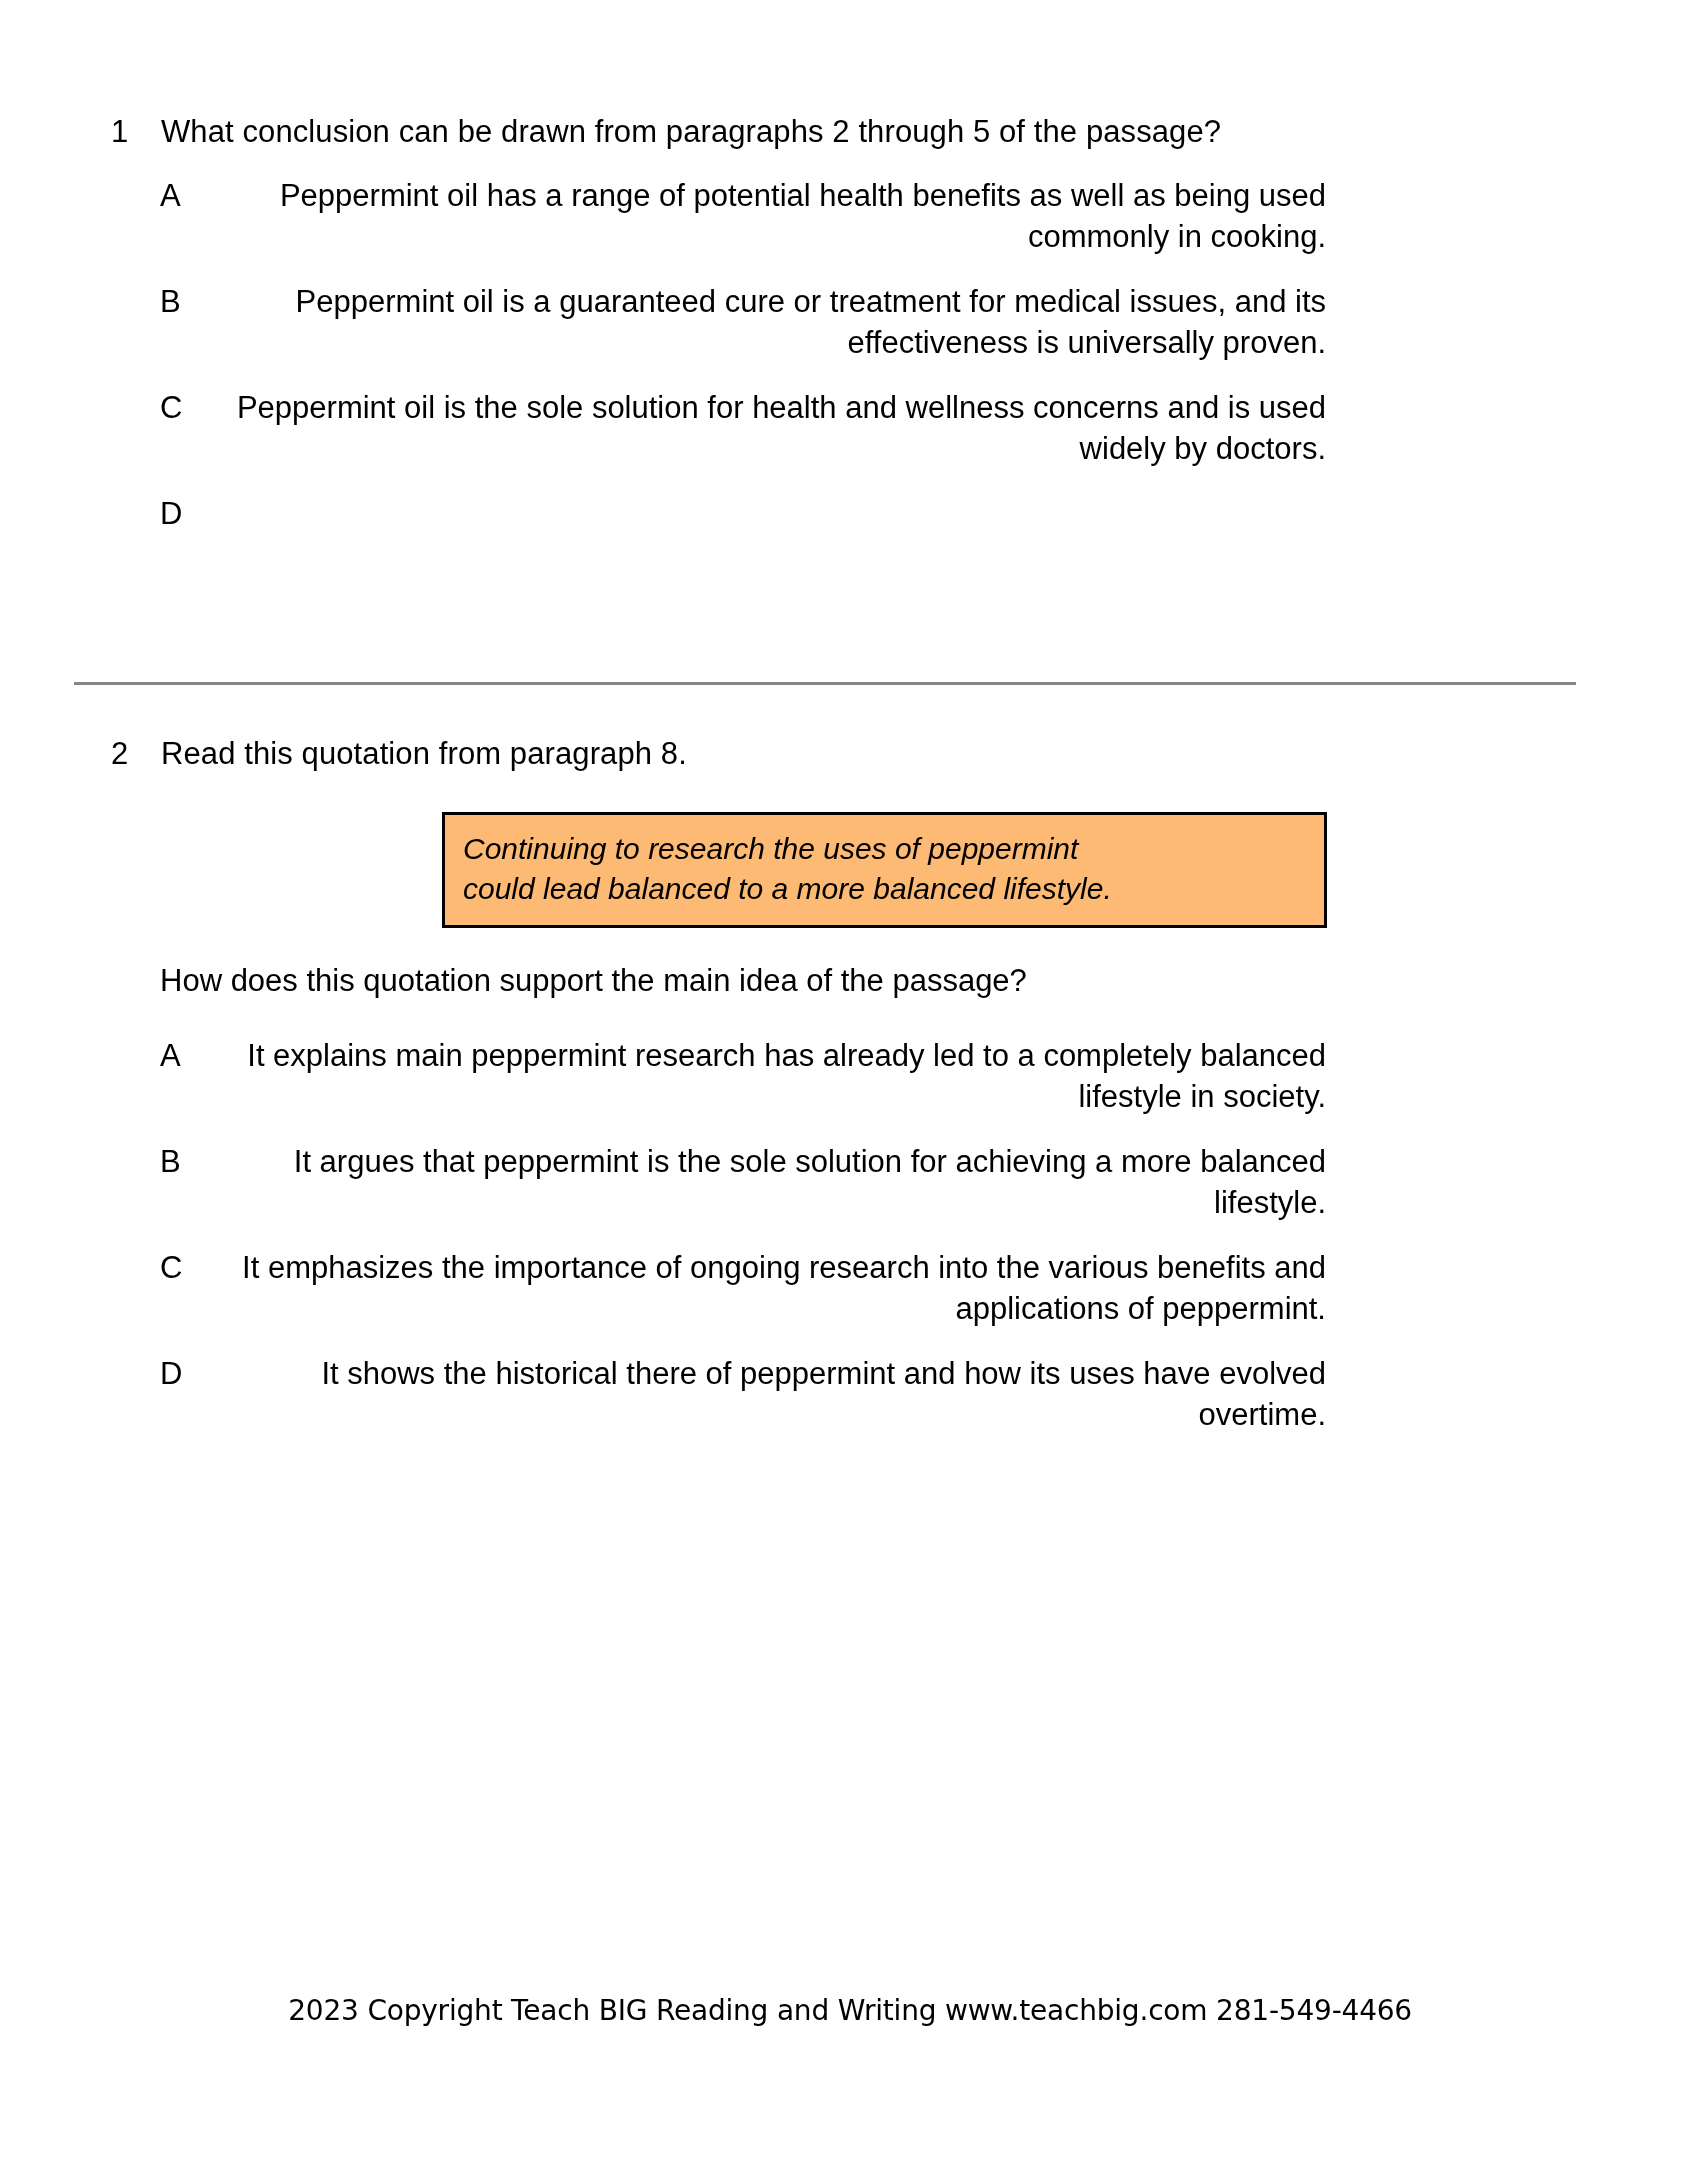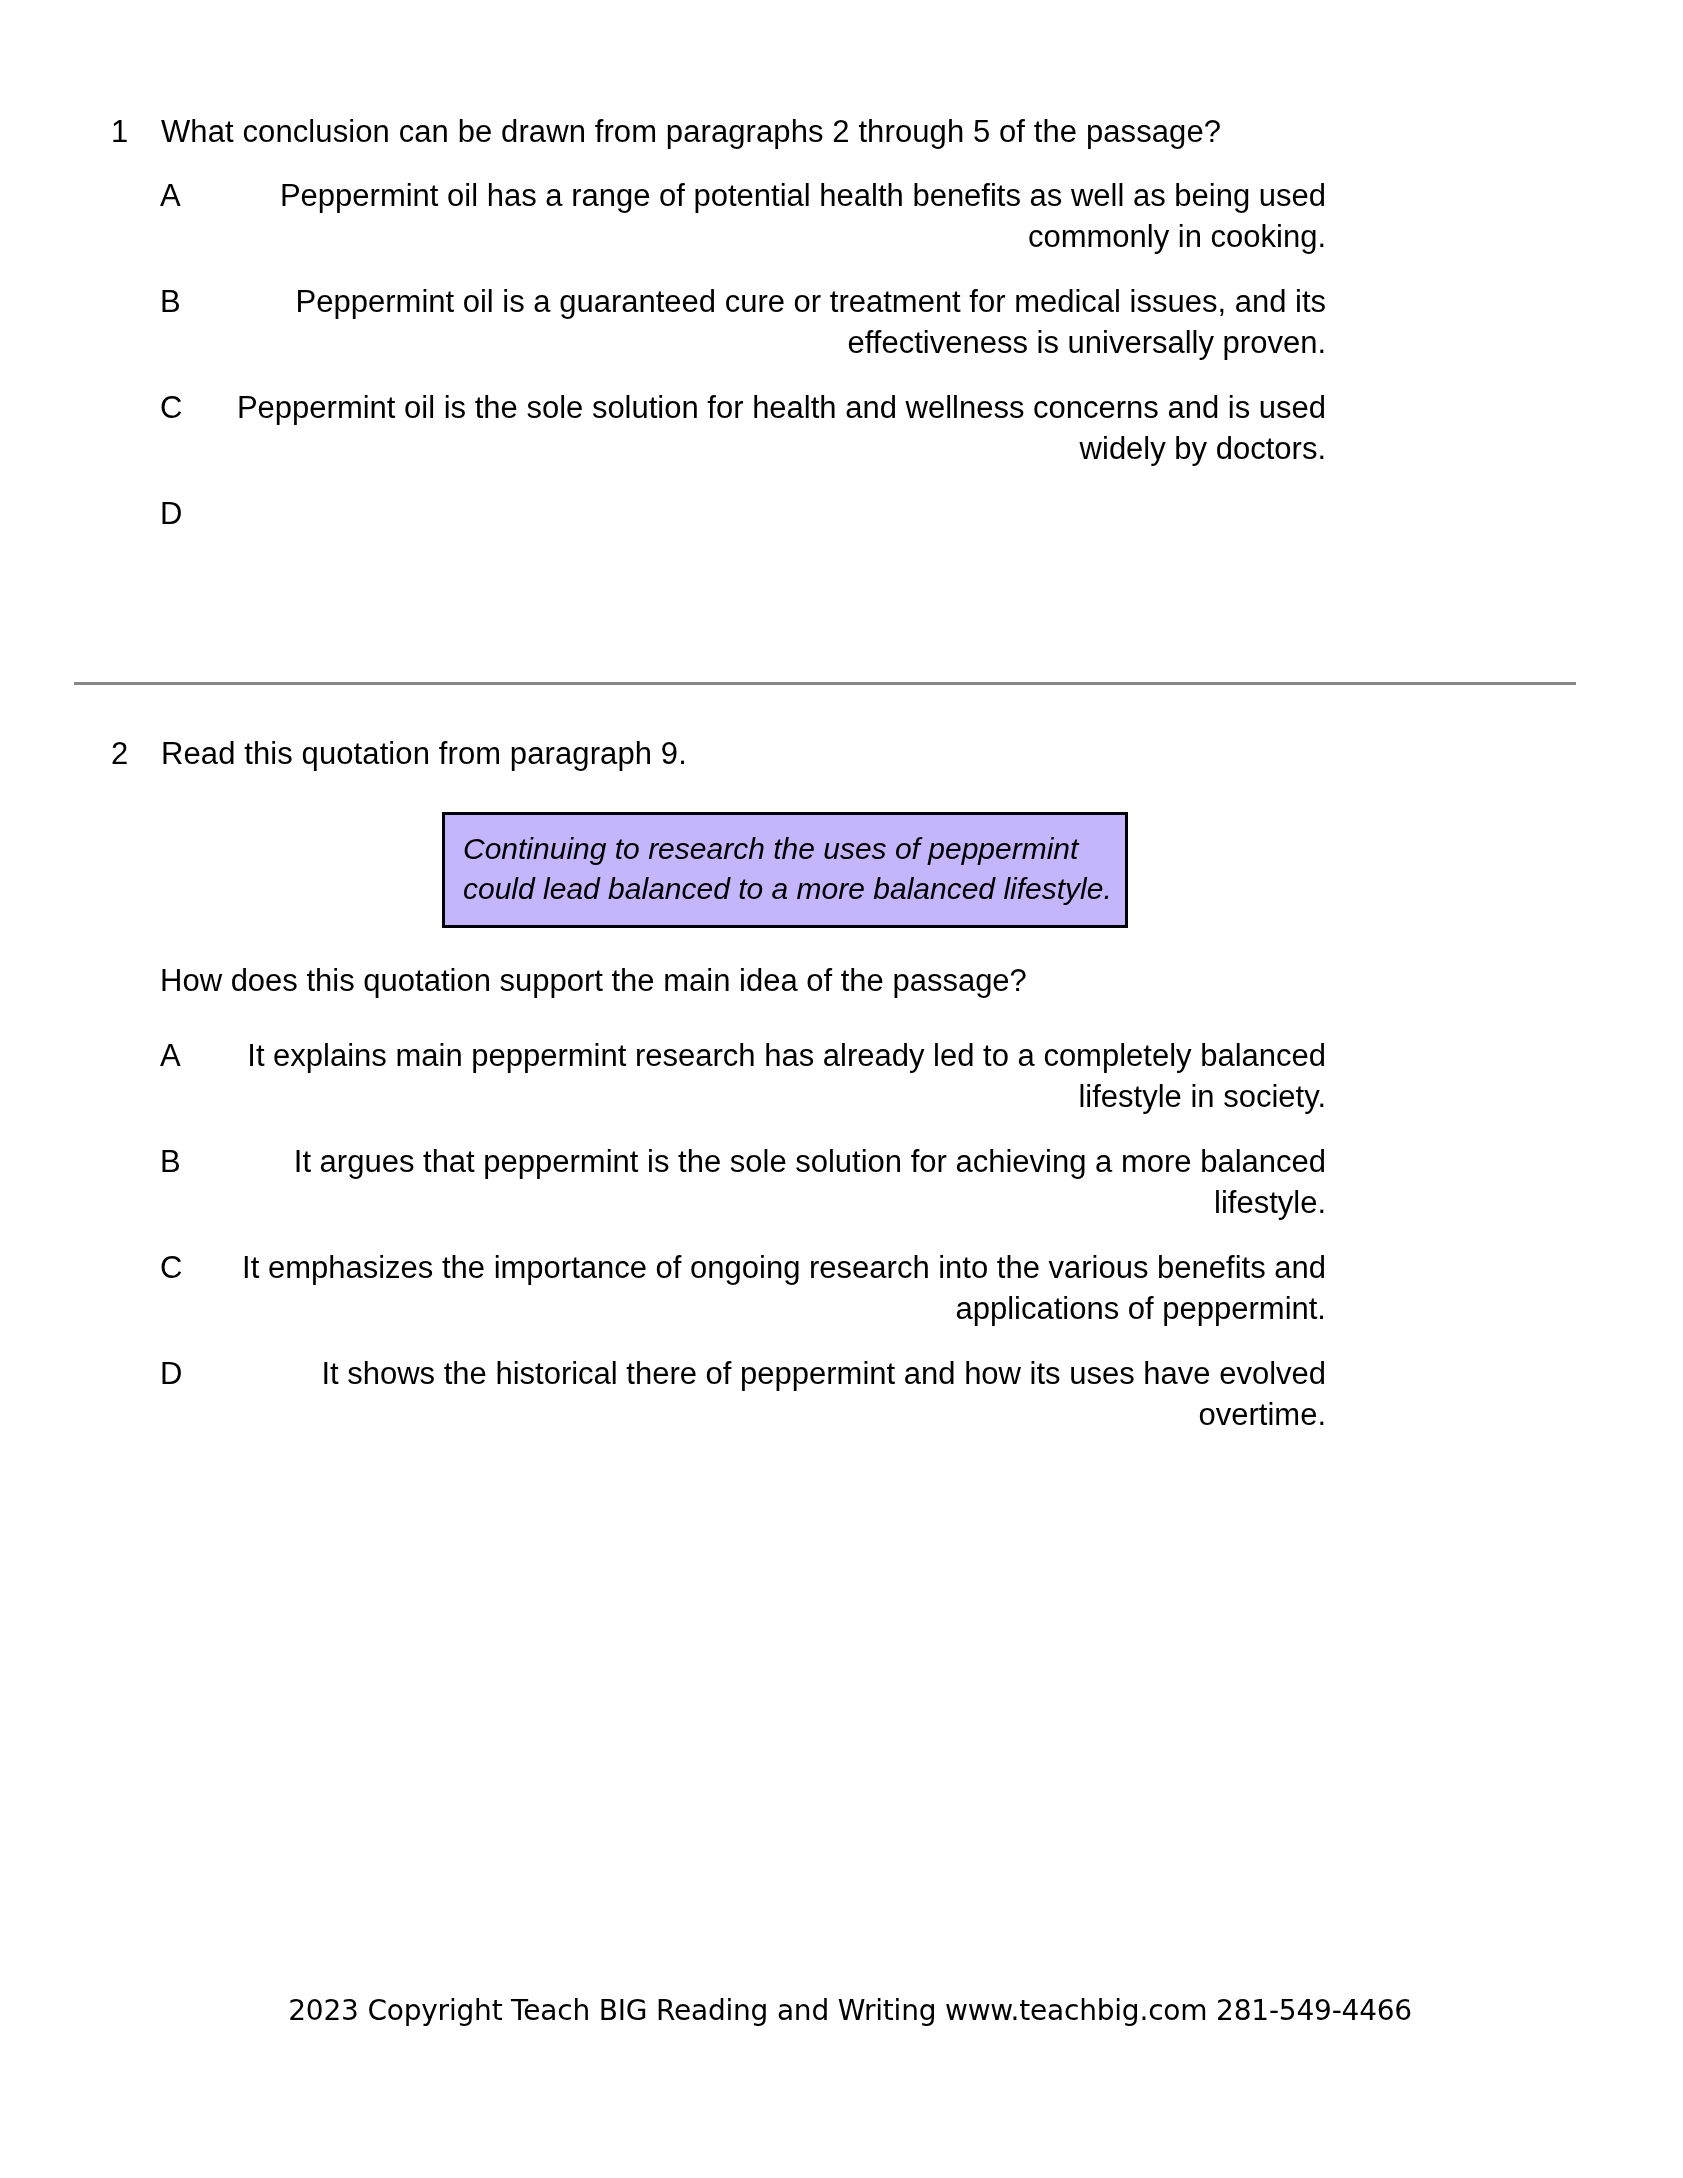--- a/index.html
+++ b/index.html
@@ -78,25 +78,25 @@
     height: 3px;
     background: #878787;
     border: none;
   }
 
   
   .quote-box {
     position: absolute;
     left: 442px;
     top: 812px;
-    width: 686px;
+    width: 885px;
     box-sizing: border-box;
     border: 3px solid #000000;
     padding: 14px 18px 16px 18px;
-    background: #c4b5fd;
+    background: #fdba74;
   }
   .quote-line {
     font-style: italic;
     font-size: 30px;
     line-height: 40px;
     white-space: nowrap;
   }
 
   .sub-prompt {
     position: absolute;
@@ -145,21 +145,21 @@
         <span class="option-letter">D</span>
       </div>
     </div>
   </div>
 
   <hr class="divider" style="top: 674px; background: rgb(135, 135, 135);">
 
   <div class="question-block" style="top:733px;">
     <div class="q-stem">
       <span class="q-number">2</span>
-      <span class="q-text">Read this quotation from paragraph 9.</span>
+      <span class="q-text">Read this quotation from paragraph 8.</span>
     </div>
   </div>
 
   <div class="quote-box">
     <div class="quote-line">Continuing to research the uses of peppermint</div>
     <div class="quote-line">could lead balanced to a more balanced lifestyle.</div>
   </div>
 
   <div class="sub-prompt" style="top:960px;">How does this quotation support the main idea of the passage?</div>
 

